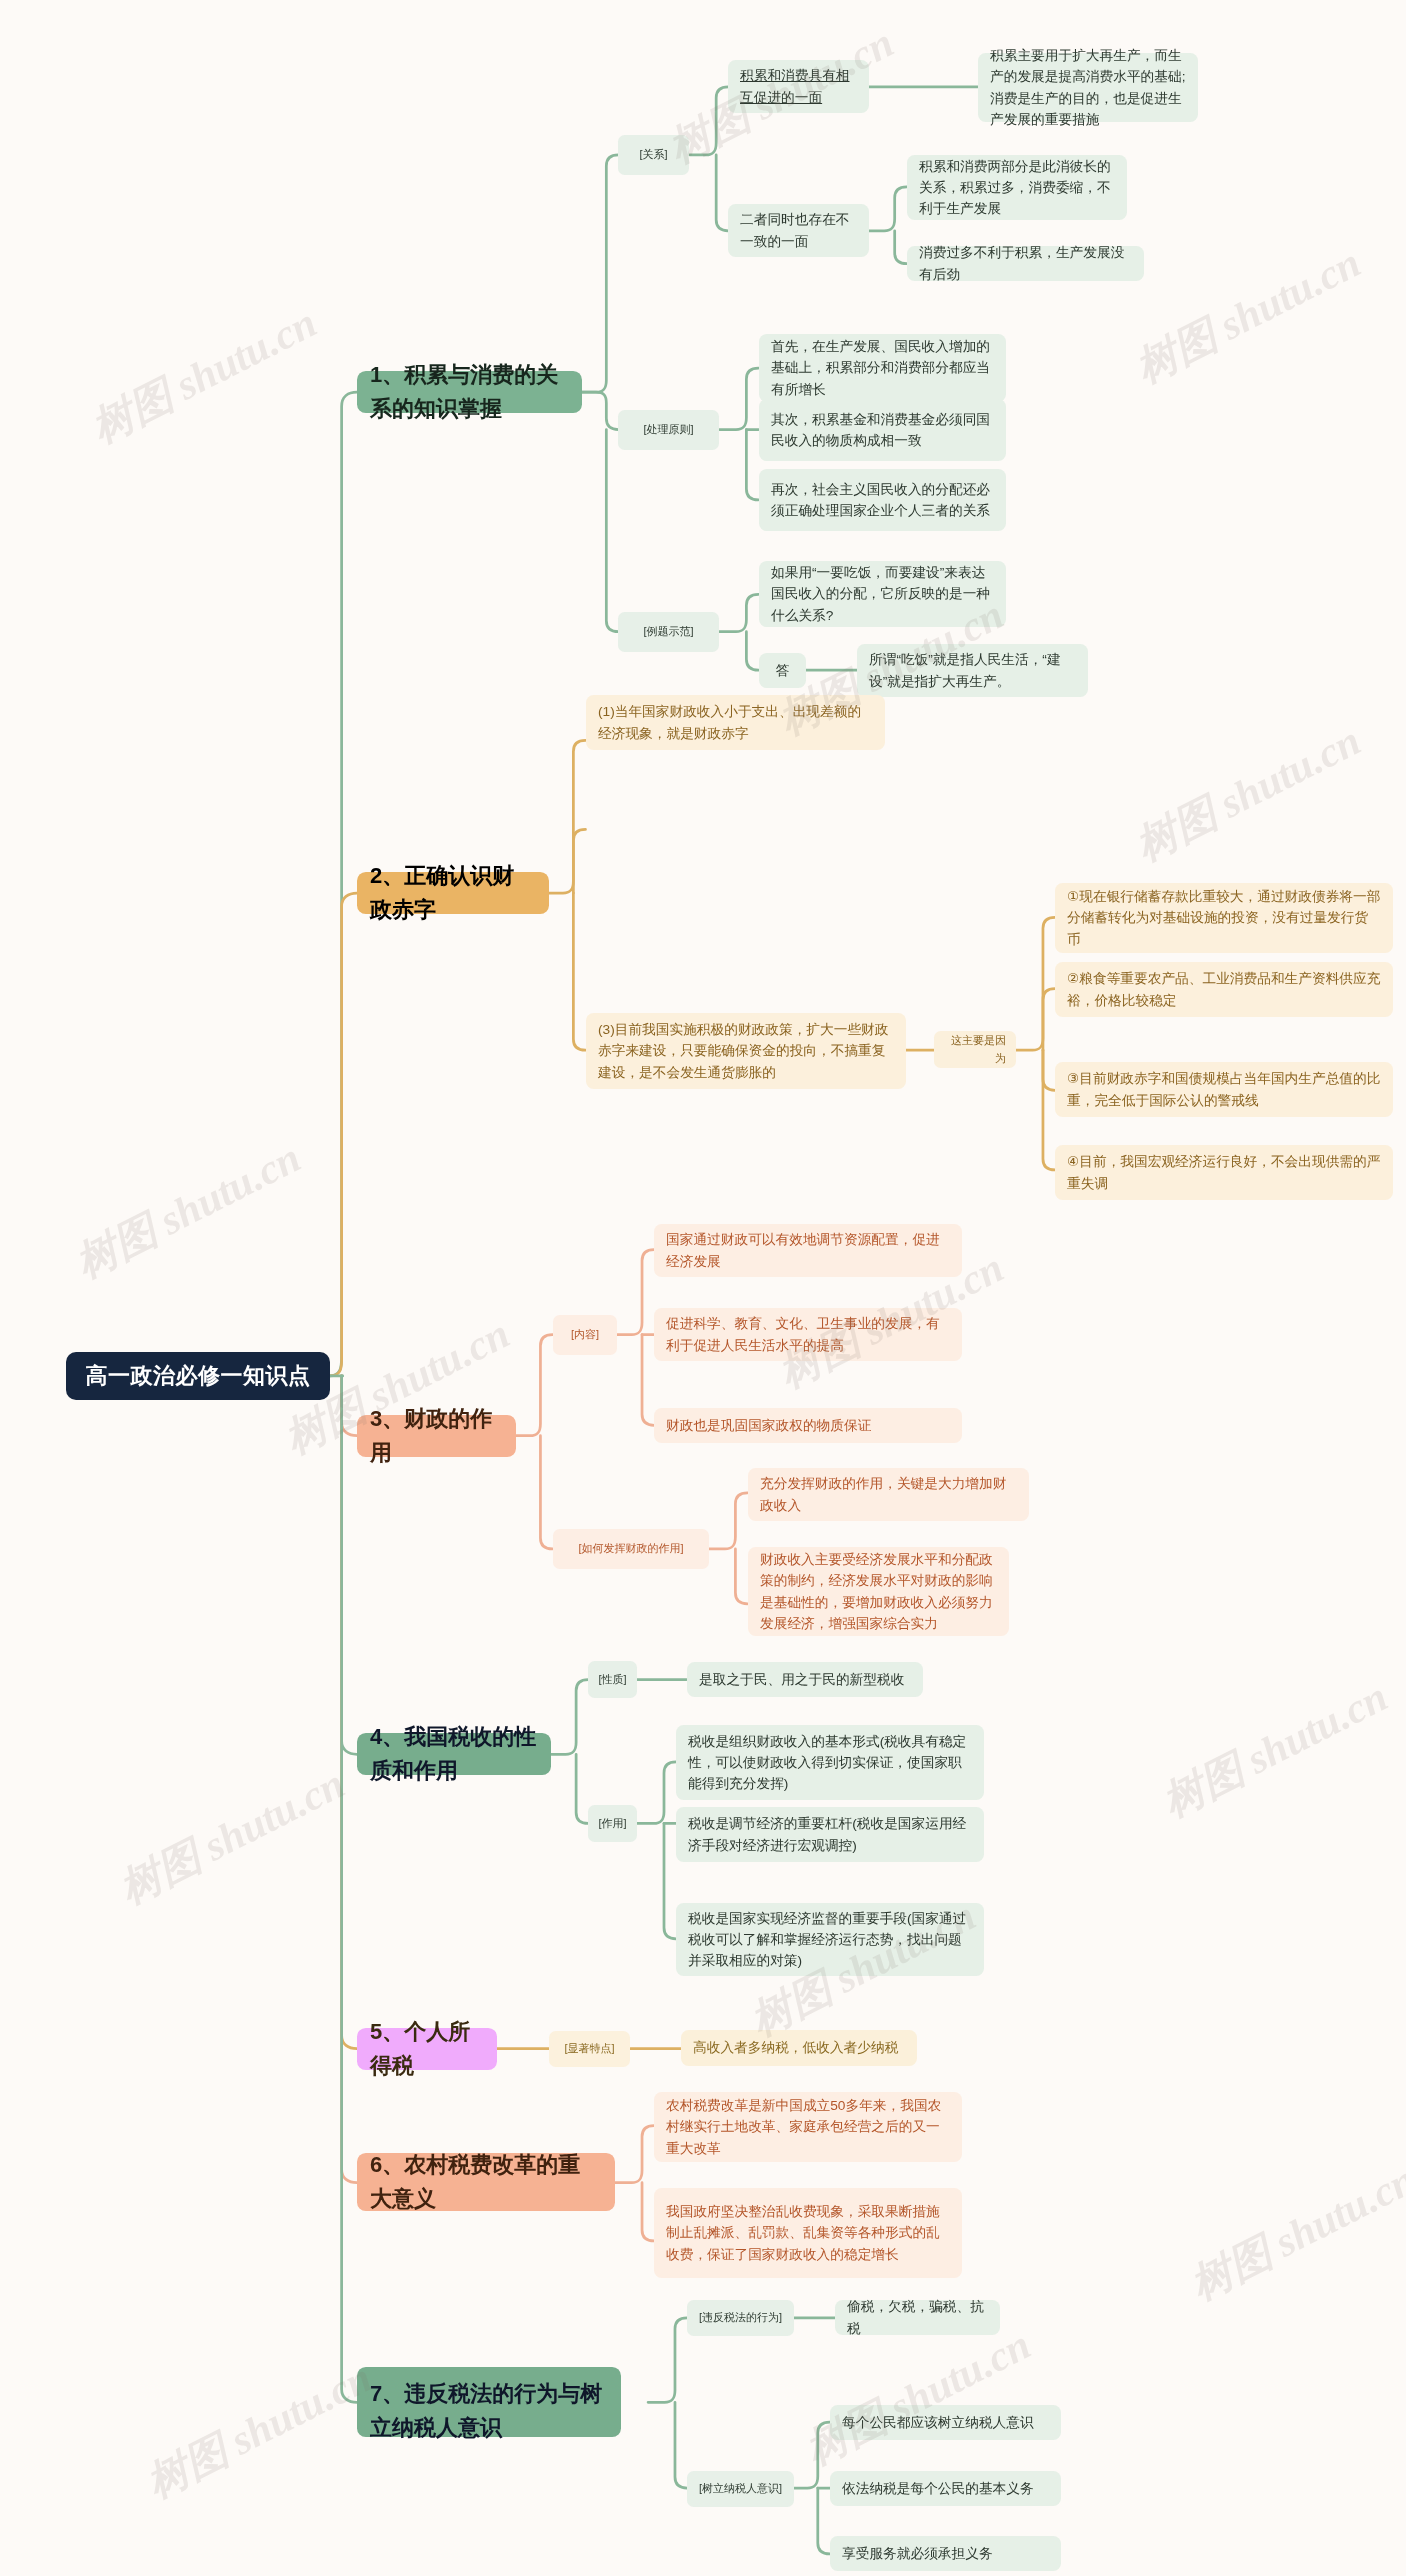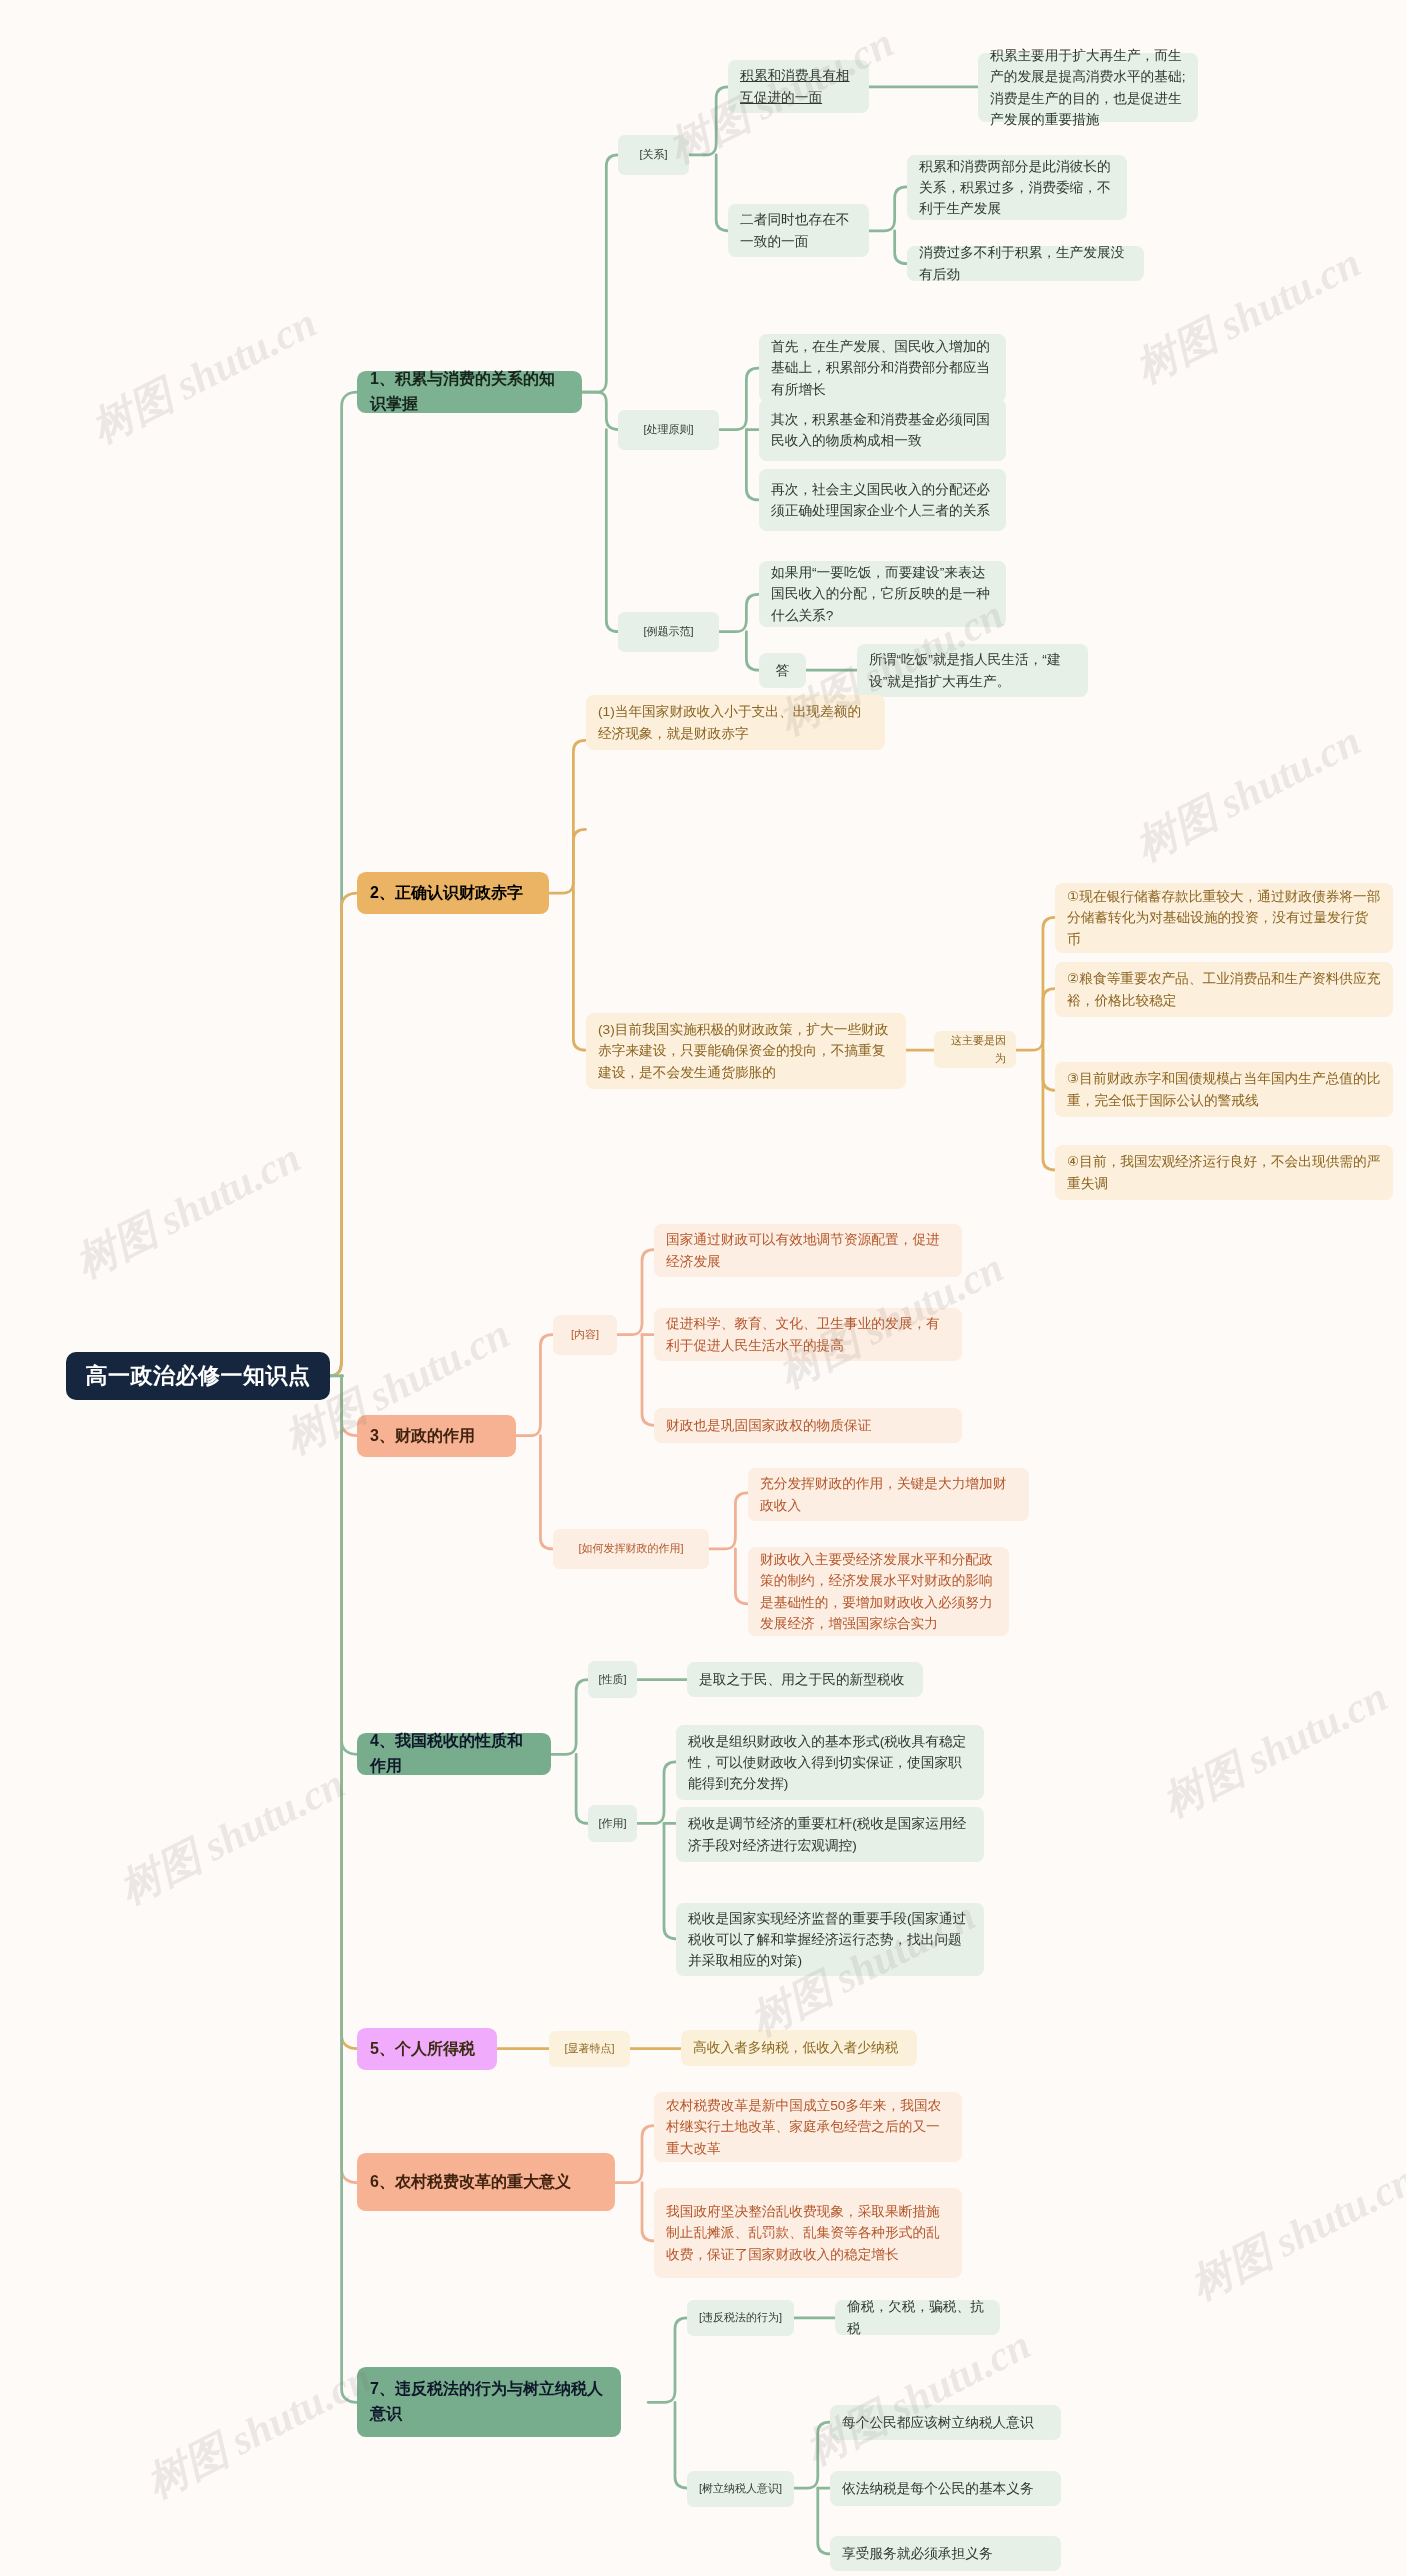--- a/index.html
+++ b/index.html
@@ -26,21 +26,21 @@
 
   
   .root {
     background:#16263f; color:#ffffff;
     font-size:22px; font-weight:700;
     border-radius:10px; padding:11px 14.3px;
     letter-spacing:0.5px;
   }
 
   
-  .l1 { font-size:16px; font-weight:700; border-radius:8.8px; padding:10px 13px; }
+  .l1 { font-size:22px; font-weight:700; border-radius:8.8px; padding:10px 13px; }
   .l1.green { background:#7cb292; color:#17261d; }
   .l1.green-d { background:#77ad8d; color:#0f172a; }
   .l1.orange { background:#eab464; color:#000000; }
   .l1.peach { background:#f6b293; color:#40220f; }
   .l1.gold { background:#f0abfc; color:#3a2a10; }
 
   
   .l2 { font-size:11px; border-radius:6.6px; padding:7.7px 10px;text-align:right; }
   .l2.green { background:#e7f0e8; color:#2e3b31; }
   .l2.orange { background:#fbf0dc; color:#8a6320; }

